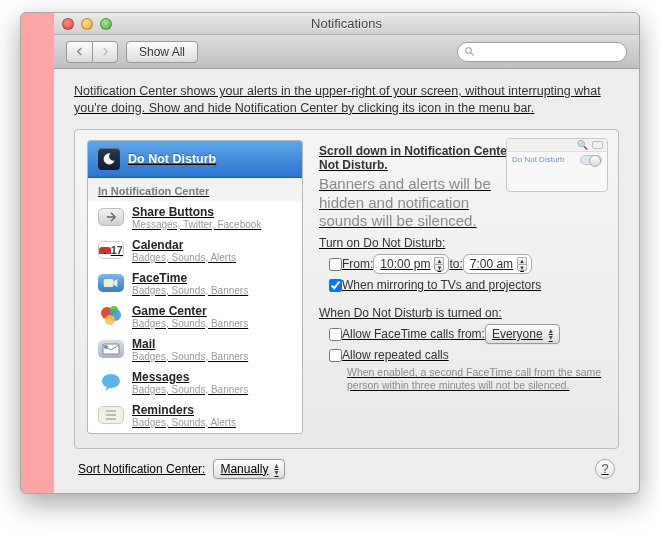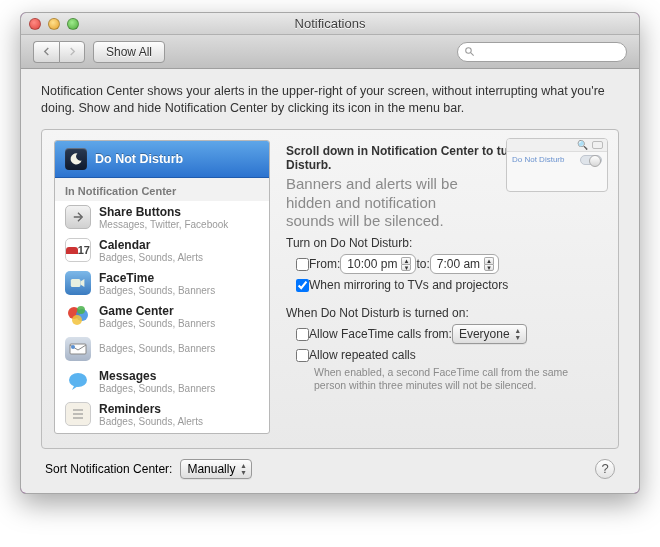--- a/index.html
+++ b/index.html
@@ -9,23 +9,24 @@
     background: #fff;
     width: 660px;
     height: 547px;
     overflow: hidden;
   }
   .window {
     width: 620px;
     margin: 12px auto 0;
     border: 1px solid #a7a7a7;
     border-radius: 6px;
-    background: #701a75;
+    background: #fca5a5;
     box-shadow: 0 10px 28px rgba(0,0,0,0.35);
     overflow: hidden;
+    padding-left: 33px;
   }
   .titlebar {
     height: 22px;
     background: linear-gradient(#e9e9e9, #d1d1d1);
     border-bottom: 1px solid #b0b0b0;
     display: flex;
     align-items: center;
     padding: 0 8px;
     position: relative;
   }
@@ -54,21 +55,21 @@
     height: 22px; padding: 0 12px; background: linear-gradient(#fdfdfd,#dcdcdc);
     border: 1px solid #9a9a9a; border-radius: 4px; font-size: 12px; color:#333;
     display: flex; align-items: center; text-shadow: 0 1px 0 #fff;
   }
   .search {
     margin-left: auto; width: 170px; height: 20px;
     border: 1px solid #a0a0a0; border-radius: 10px; background: #fff;
     display: flex; align-items: center; padding: 0 6px; color:#888;
   }
   .search svg { width: 11px; height: 11px; margin-right: 4px; }
-  .content { padding: 14px 20px 12px; background: #ededed; }
+  .content { padding: 14px 20px 12px; background: #ededed; text-decoration: underline; }
   .intro { color: #333; font-size: 12.5px; line-height: 1.35; margin-bottom: 12px; }
   .panel {
     display: flex; gap: 16px;
     border: 1px solid #bcbcbc; border-radius: 4px;
     background: linear-gradient(#f5f5f5,#e9e9e9);
     padding: 10px 12px 14px;
     height: 320px;
   }
   .sidebar {
     width: 216px;
@@ -90,21 +91,21 @@
   }
   .section-label {
     font-size: 11px; color: #7a7a7a; font-weight: bold;
     padding: 7px 10px 4px; background: #f2f2f2;
   }
   .app-item {
     display: flex; align-items: center; gap: 8px;
     padding: 4px 10px;
   }
   .app-icon {
-    width: 26px; height: 24px; border-radius: 5px;
+    width: 26px; height: 18px; border-radius: 5px;
     display: flex; align-items: center; justify-content: center;
     flex-shrink: 0;
   }
   .app-text .name { font-size: 12px; color: #242424; font-weight: 600; }
   .app-text .sub { font-size: 10px; color: #9a9a9a; }
   .settings { flex: 1; font-size: 12px; color:#333; position: relative; }
   .sh { font-weight: bold; margin: 4px 0 3px; }
   .gsub { font-size: 15px; color: #8a8a8a; line-height: 1.25; margin-bottom: 5px; max-width: 200px; }
   .row { display: flex; align-items: center; gap: 0; margin: 4px 0 4px 10px; }
   input[type=checkbox] { width: 13px; height: 13px; }
@@ -251,20 +252,21 @@
 
         <div class="app-item">
           <div class="app-icon" style="background:linear-gradient(#d8e0ea,#a8b5c8);">
             <svg width="20" height="16" viewBox="0 0 20 16">
                 <rect x="2" y="3" width="16" height="10" rx="1" fill="#fdfdfd" stroke="#888"></rect>
                 <path d="M2 4 L10 9 L18 4" stroke="#888" fill="none"></path>
                 <circle cx="5" cy="6" r="2" fill="#5a8fd0"></circle>
               </svg>
           </div>
           <div class="app-text">
+              <div class="name">Mail</div>
               <div class="sub">Badges, Sounds, Banners</div>
             </div>
         </div>
 
         <div class="app-item">
           <div class="app-icon">
             <svg width="24" height="24" viewBox="0 0 24 24">
                 <ellipse cx="12" cy="11" rx="9" ry="7" fill="#5ab3f0"></ellipse>
                 <path d="M8 17 L6 21 L12 17" fill="#5ab3f0"></path>
               </svg>

